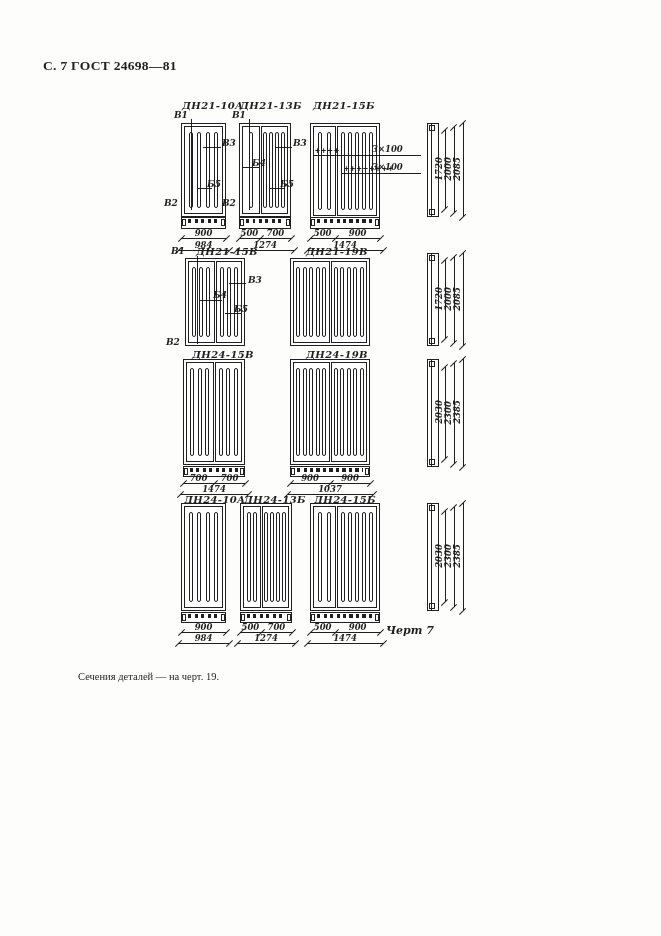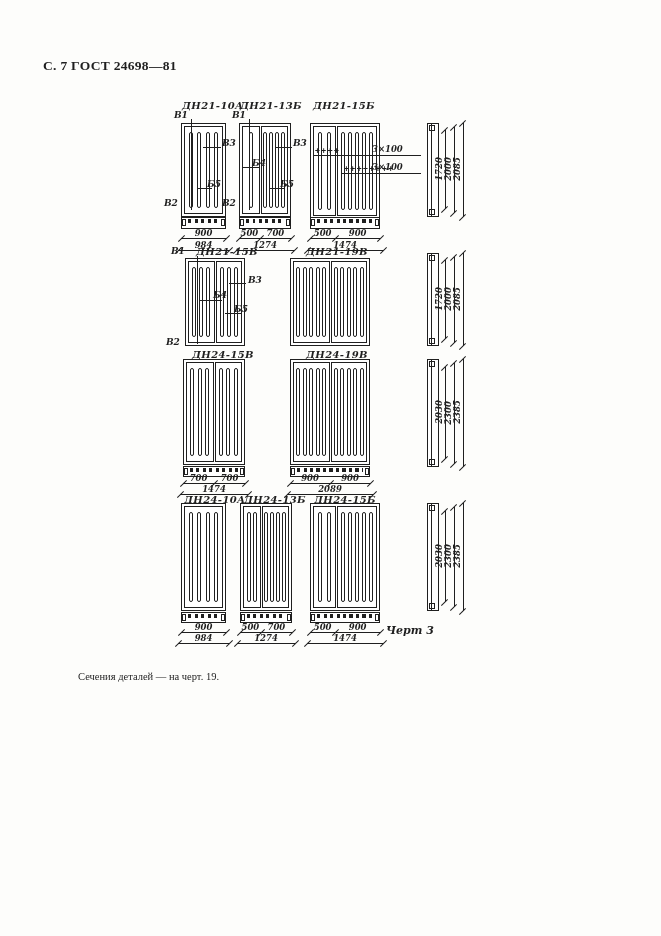--- a/index.html
+++ b/index.html
@@ -25,21 +25,21 @@
   .pline{position:absolute;left:3px;top:0;bottom:0;width:0;border-left:1px solid var(--ink);}
   .pblock{position:absolute;left:1px;width:6px;height:6px;border:1px solid var(--ink);box-sizing:border-box;}
   .seg{background:var(--ink);}
 </style>
 </head>
 <body>
 
 <div class="page">
   <div class="header">С. 7 ГОСТ 24698—81</div>
   <div id="figure" class="g" style="left:0;top:0;width:661px;height:936px">
-    <div class="caption">Черт 3</div>
+    <div class="caption">Черт 7</div>
   <div class="g dlabel" style="left: 182px; top: 100px;">ДН21-10А</div>
       <div class="door g" style="left: 181px; top: 123px; width: 45px; height: 94px;">
         <div class="leaf" style="flex: 100 1 0%;">
           <div class="slat"></div>
           <div class="slat"></div>
           <div class="slat"></div>
           <div class="slat"></div>
         </div>
       </div>
       <div class="g seg" style="left: 191px; top: 119px; width: 1px; height: 91px;"></div>
@@ -224,21 +224,21 @@
       </div>
       <div class="g seg" style="left: 290px; top: 483px; width: 80px; height: 1px;"></div>
       <div class="g seg" style="left: 290px; top: 479px; width: 1px; height: 9px; transform: rotate(45deg);"></div>
       <div class="g seg" style="left: 370px; top: 479px; width: 1px; height: 9px; transform: rotate(45deg);"></div>
       <div class="g seg" style="left: 330px; top: 479px; width: 1px; height: 9px; transform: rotate(45deg);"></div>
       <div class="g dim" style="left: 310px; top: 473px; transform: translateX(-50%);">900</div>
       <div class="g dim" style="left: 350px; top: 473px; transform: translateX(-50%);">900</div>
       <div class="g seg" style="left: 287px; top: 494px; width: 86px; height: 1px;"></div>
       <div class="g seg" style="left: 287px; top: 490px; width: 1px; height: 9px; transform: rotate(45deg);"></div>
       <div class="g seg" style="left: 373px; top: 490px; width: 1px; height: 9px; transform: rotate(45deg);"></div>
-      <div class="g dim" style="left: 330px; top: 484px; transform: translateX(-50%);">2089</div>
+      <div class="g dim" style="left: 330px; top: 484px; transform: translateX(-50%);">1037</div>
       <div class="g dlabel" style="left: 184px; top: 494px;">ДН24-10А</div>
       <div class="door g" style="left: 181px; top: 503px; width: 45px; height: 108px;">
         <div class="leaf" style="flex: 100 1 0%;">
           <div class="slat"></div>
           <div class="slat"></div>
           <div class="slat"></div>
           <div class="slat"></div>
         </div>
       </div>
       <div class="g plan" style="left: 181px; top: 612px; width: 45px; height: 11px;">

